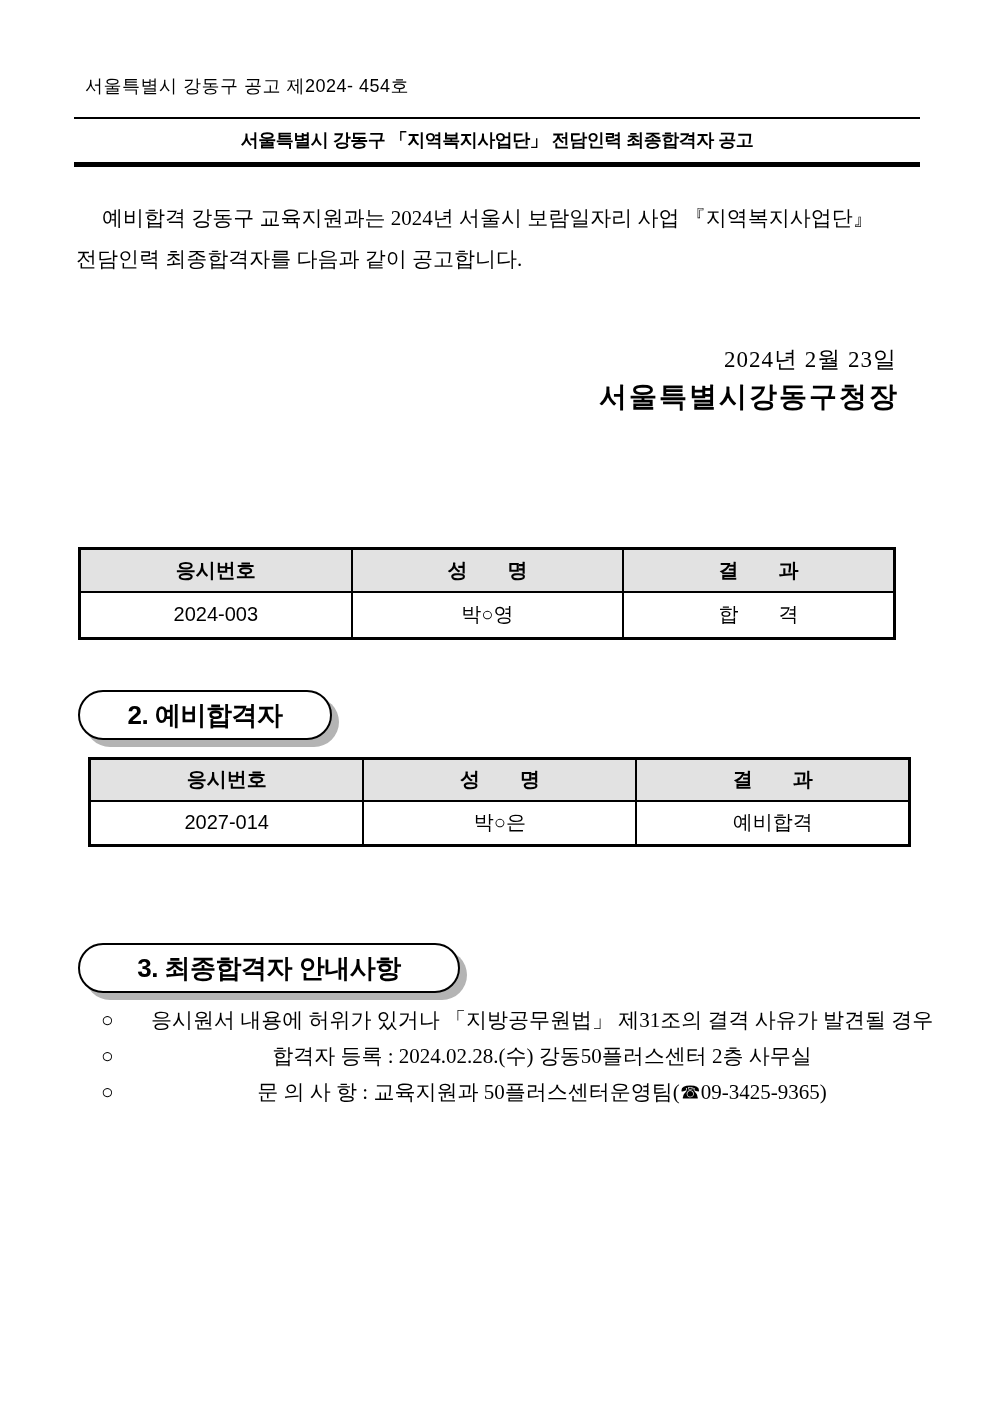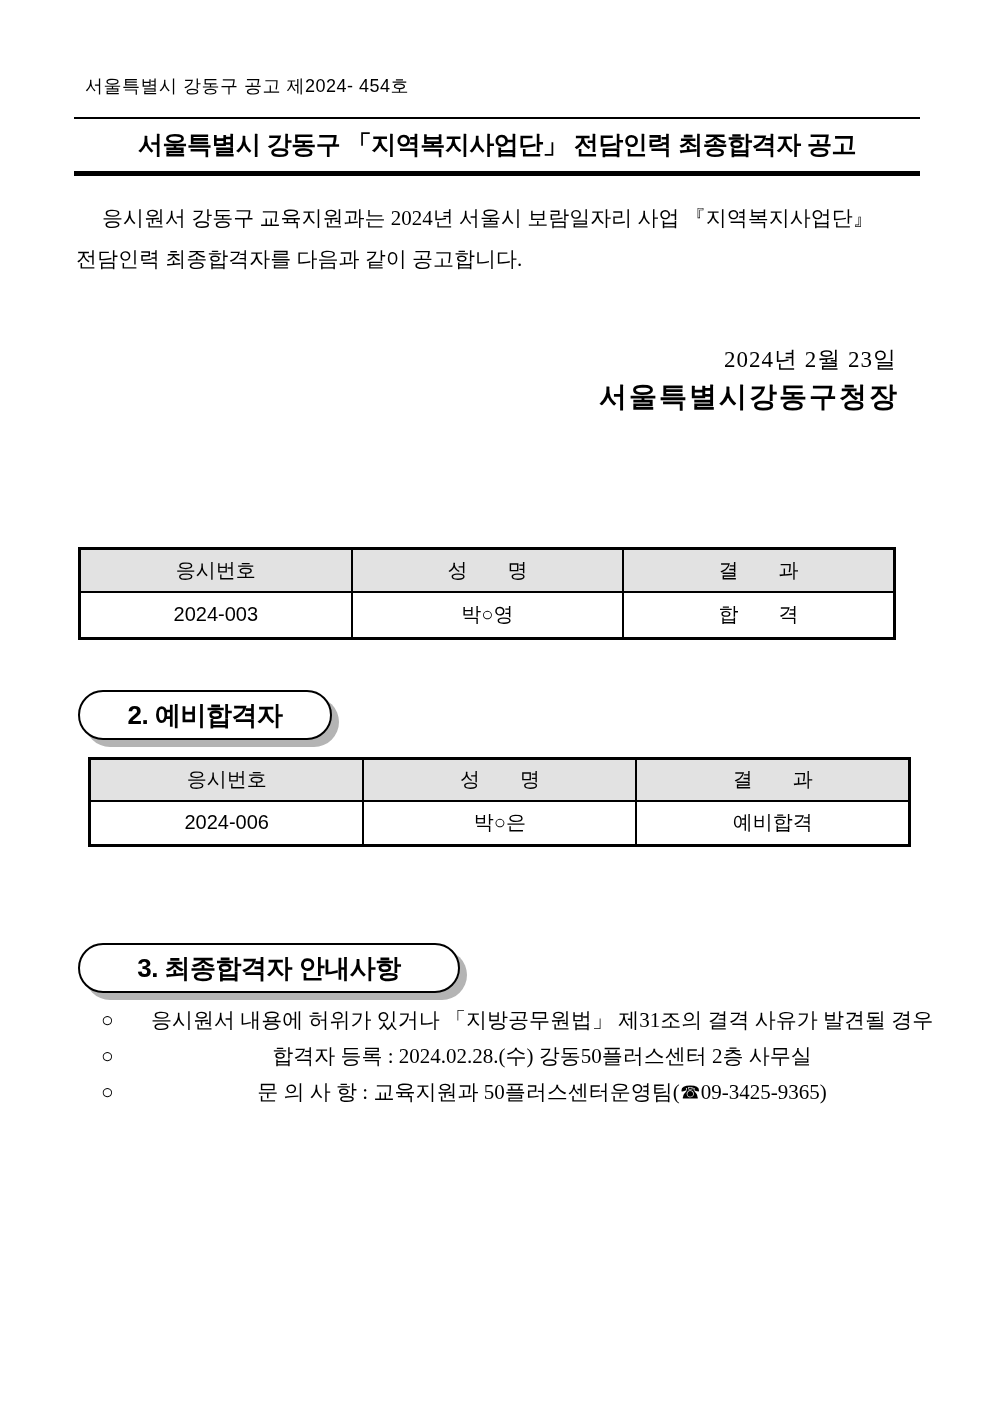--- a/index.html
+++ b/index.html
@@ -27,21 +27,21 @@
     font-family:"Liberation Sans","DejaVu Sans",sans-serif;
   }
 
   
   .title-block{
     position:absolute;left:74px;top:117px;width:846px;
     border-top:2px solid var(--ink);
     border-bottom:5px solid var(--ink);
     padding:9px 0 10px 0;
     text-align:center;
-    font-weight:900;font-size:25px;letter-spacing:-0.5px;
+    font-weight:900;font-size:18px;letter-spacing:-0.5px;
   }
 
   
   .intro{
     position:absolute;left:76px;top:198px;width:848px;
     font-family:"Liberation Serif","DejaVu Serif",serif;
     font-size:21px;line-height:41px;
   }
   .intro .line1{padding-left:26px;}
 
@@ -77,21 +77,21 @@
     border-collapse:collapse;table-layout:fixed;
     border:3px solid var(--ink);
     background:var(--page-bg);
   }
   .tbl th,.tbl td{
     border:2px solid var(--ink);
     text-align:center;vertical-align:middle;
     white-space:pre;
     padding:0;
   }
-  .tbl th{background:var(--header-bg);font-weight:400;font-size:20px;margin-top:8px;}
+  .tbl th{background:var(--header-bg);font-weight:700;font-size:20px;margin-top:8px;}
   .tbl td{font-weight:400;font-size:20px;}
   .tbl1{left:78px;top:547px;width:818px;}
   .tbl1 th{height:43px;}
   .tbl1 td{height:47px;}
   .tbl2{left:88px;top:757px;width:823px;}
   .tbl2 th{height:42px;}
   .tbl2 td{height:45px;}
 
   
   .notes{
@@ -106,21 +106,21 @@
 </head>
 <body>
 
 <div class="page">
 
   <div class="doc-number">서울특별시 강동구 공고 제2024- 454호</div>
 
   <div class="title-block">서울특별시 강동구 「지역복지사업단」 전담인력 최종합격자 공고</div>
 
   <div class="intro">
-    <div class="line1">응시원서 강동구 교육지원과는 2024년 서울시 보람일자리 사업 『지역복지사업단』</div>
+    <div class="line1">예비합격 강동구 교육지원과는 2024년 서울시 보람일자리 사업 『지역복지사업단』</div>
     <div class="line2">전담인력 최종합격자를 다음과 같이 공고합니다.</div>
   </div>
 
   <div class="date-line">2024년 2월 23일</div>
   <div class="signer">서울특별시강동구청장</div>
 
 
   <table class="tbl tbl1">
     <colgroup>
         <col style="width:33.4%">
@@ -153,21 +153,21 @@
       </colgroup>
     <thead>
       <tr>
         <th>응시번호</th>
         <th>성　　명</th>
         <th>결　　과</th>
       </tr>
     </thead>
     <tbody>
       <tr>
-        <td>2024-006</td>
+        <td>2027-014</td>
         <td>박○은</td>
         <td>예비합격</td>
       </tr>
     </tbody>
   </table>
 
   <div class="badge badge3">3. 최종합격자 안내사항</div>
 
   <div class="notes">
     <div class="note-line">

